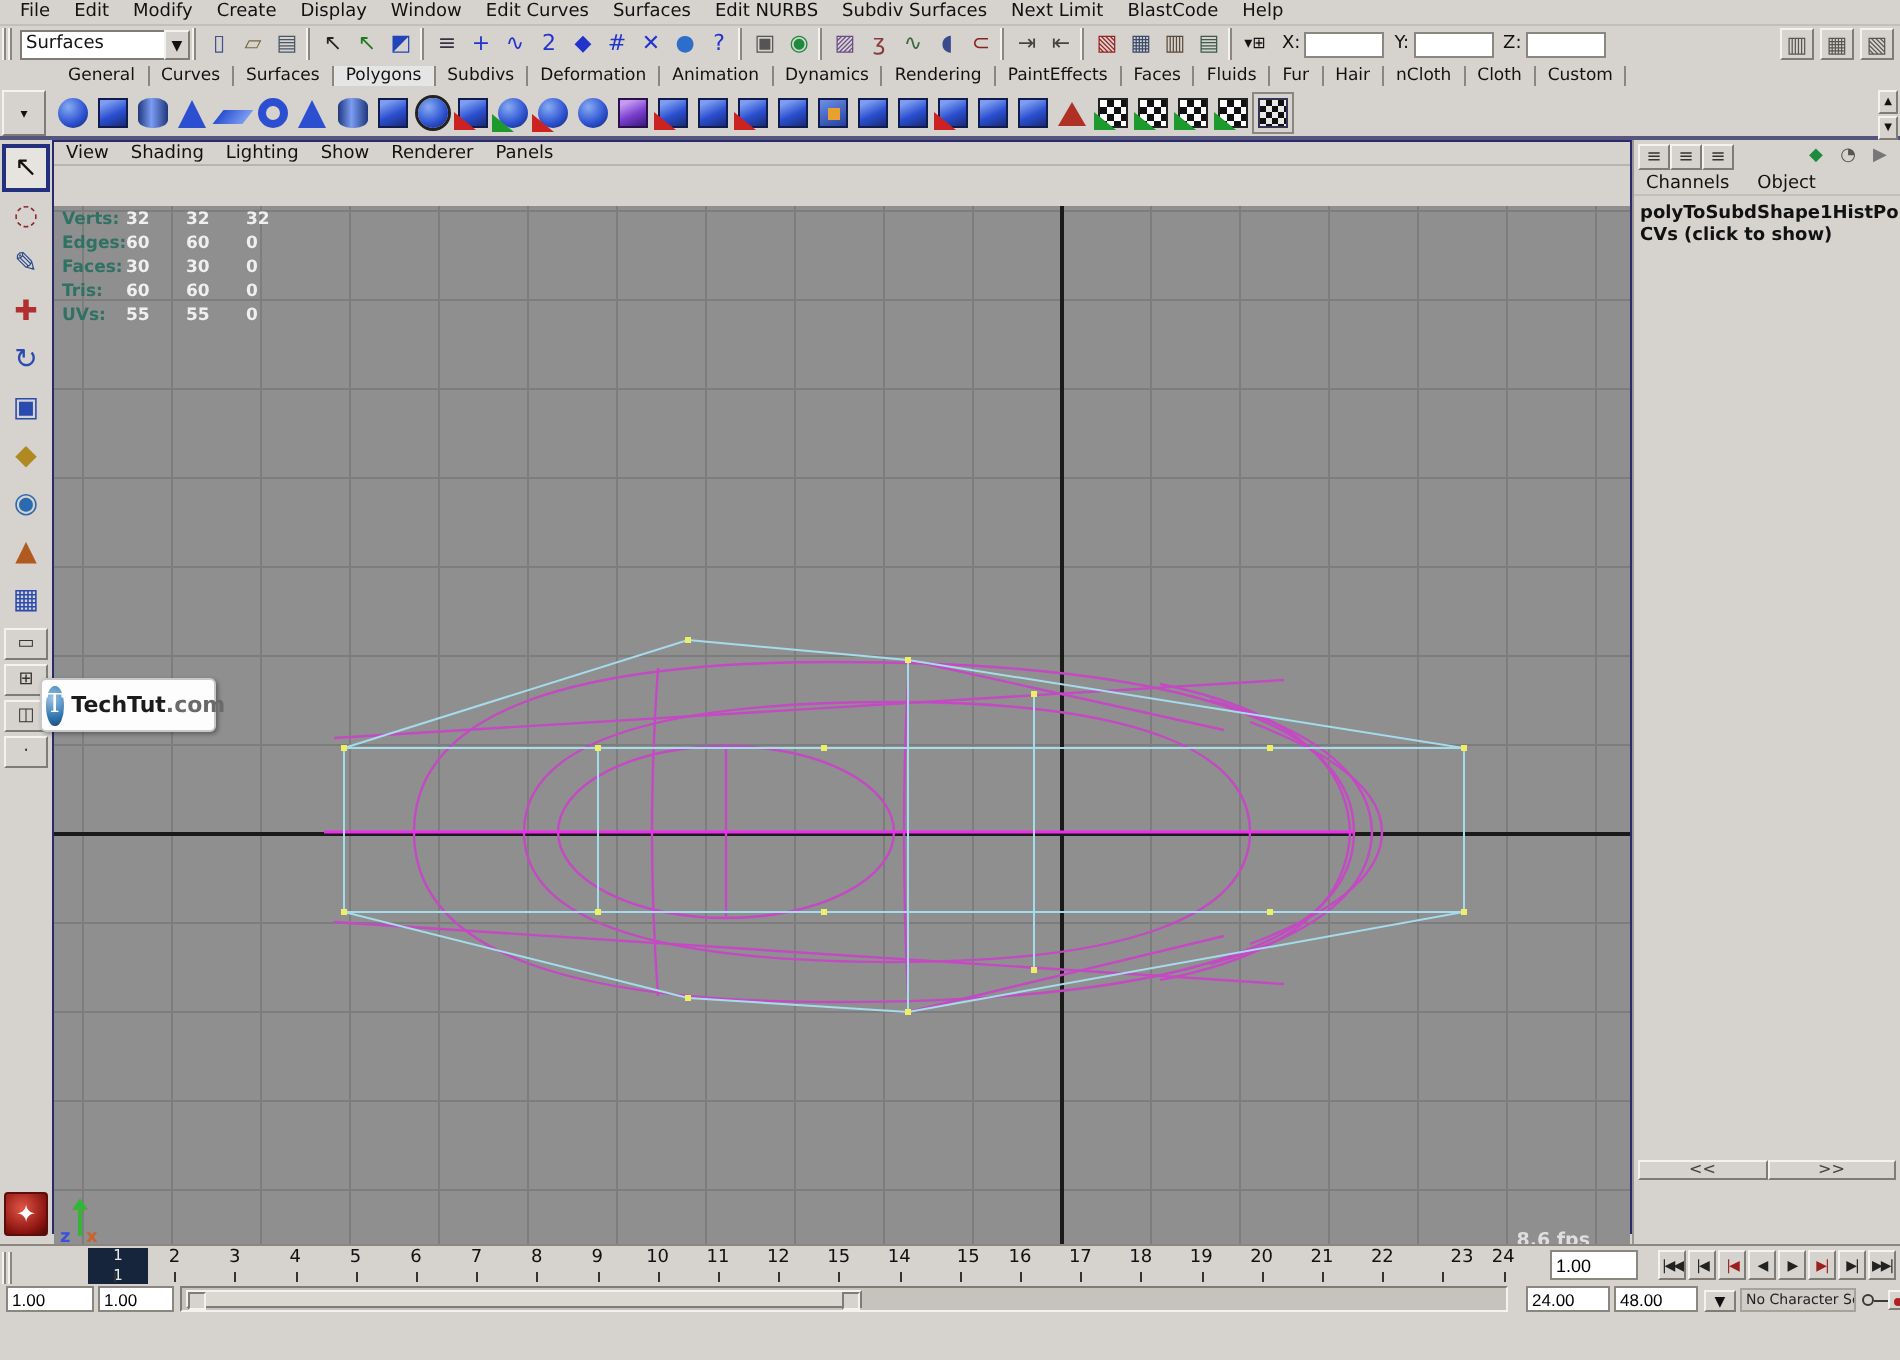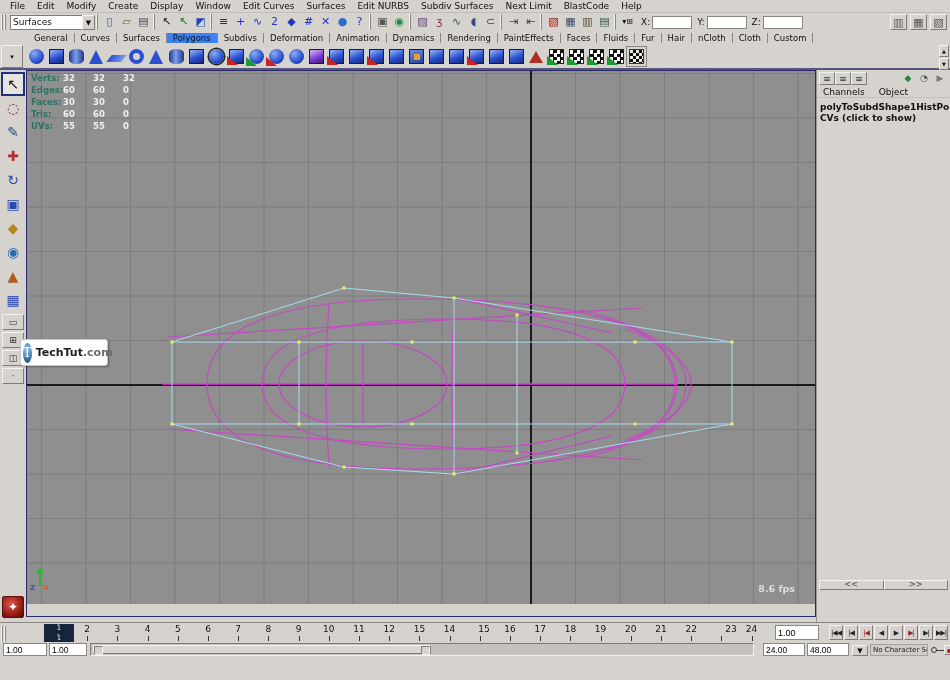--- a/index.html
+++ b/index.html
@@ -28,21 +28,21 @@
       background:repeating-linear-gradient(90deg,#f4f2ef 0 1px,#8a8780 1px 2px,transparent 2px 4px); }
   .sl-icon { width:17px; height:16px; text-align:center; line-height:15px; font-size:11px; cursor:default; }
   .coord-label { margin:0 2px 0 5px; }
   .coord-field { width:40px; height:13px; background:#fff; border:1px solid #8a8780; font-size:9px; padding:0 2px; }
   #status-right { position:absolute; right:3px; top:1px; display:flex; gap:3px; }
   #status-right .sl-icon { color:#5a574f; }
 
   #shelftabs { position:absolute; top:31px; left:0; width:950px; height:13px; display:flex;
                align-items:center; padding-left:28px; }
   .shelf-tab { padding:0 6px; border-right:1px solid #8a8780; white-space:nowrap; font-size:8.5px; cursor:default; }
-  .shelf-tab.active { background:#3b82f6; }
+  .shelf-tab.active { background:#e5e5e5; }
 
   #shelf { position:absolute; top:44px; left:0; width:950px; height:26px; border-bottom:2px solid #55557e; }
   #shelf-left { position:absolute; left:1px; top:1px; width:22px; height:23px; font-size:7px;
                 text-align:center; line-height:22px; }
   #shelf-icons { position:absolute; left:26px; top:0; height:25px; display:flex; align-items:center; gap:0; }
   .shelf-btn { width:20px; height:22px; display:flex; align-items:center; justify-content:center;
                position:relative; cursor:default; }
   #shelf-scroll { position:absolute; right:1px; top:1px; width:10px; height:23px; display:flex;
                   flex-direction:column; gap:1px; }
   #shelf-scroll div { flex:1; font-size:5px; text-align:center; line-height:10px; }
@@ -84,21 +84,21 @@
   .layout-btn { width:22px; height:16px; font-size:9px; text-align:center; line-height:15px; margin-top:2px; color:#333; }
   #toolbox-spacer { flex:1; }
   #plugin-logo { width:22px; height:22px; margin-bottom:4px; border-radius:2px;
                  background:radial-gradient(circle at 40% 35%, #e05545, #8a1410 70%, #4a0a08);
                  color:#fff; font-size:12px; text-align:center; line-height:21px; border:1px solid #5e0e0a; }
 
   #viewport-panel { position:absolute; left:26px; top:0; width:790px; height:547px;
                     border:1px solid #2a2a6a; background:#d6d3ce; }
   #panel-menubar { height:12px; display:flex; align-items:center; gap:0; padding-left:6px; border-bottom:1px solid #b8b5b0; }
   .panel-menu-item { padding:0 7px 0 0; margin-right:4px; }
-  #viewport-canvas { position:relative; width:788px; height:533px; background:#8f8f8f; overflow:hidden; }
+  #viewport-canvas { position:relative; width:788px; height:533px; background:#8f8f8f; overflow:hidden;margin-top:20px; }
   #vp-svg { position:absolute; left:0; top:0; }
 
   #hud { position:absolute; left:4px; top:1px; }
   .hud-row { display:flex; height:12px; align-items:center; }
   .hud-label { width:32px; color:#2f7263; font-weight:bold; font-size:8.5px; }
   .hud-val { width:30px; text-align:left; color:#efefef; font-weight:bold; font-size:8.5px; }
 
   #camera-label { position:absolute; left:0; right:0; bottom:2px; text-align:center;
                   color:#2fa27c; font-size:9px; }
   #fps-label { position:absolute; right:20px; bottom:10px; color:#dedede; font-weight:bold; font-size:9.5px; }
@@ -415,20 +415,28 @@
         <div class="tool-btn" style="color: rgb(42, 74, 176);">▦</div>
         <div class="layout-btn raised">▭</div>
         <div class="layout-btn raised">⊞</div>
         <div class="layout-btn raised">◫</div>
         <div class="layout-btn raised">·</div>
         <div id="toolbox-spacer"></div>
         <div id="plugin-logo">✦</div>
       </div>
 
     <div id="viewport-panel">
+      <div id="panel-menubar">
+          <div class="panel-menu-item">View</div>
+          <div class="panel-menu-item">Shading</div>
+          <div class="panel-menu-item">Lighting</div>
+          <div class="panel-menu-item">Show</div>
+          <div class="panel-menu-item">Renderer</div>
+          <div class="panel-menu-item">Panels</div>
+        </div>
       <div id="viewport-canvas">
         <svg id="vp-svg" width="788" height="533" style="background: rgb(143, 143, 143);">
             <line x1="14.5" y1="0" x2="14.5" y2="533" stroke="#7d7d7d" stroke-width="1"></line>
             <line x1="59" y1="0" x2="59" y2="533" stroke="#7d7d7d" stroke-width="1"></line>
             <line x1="103.5" y1="0" x2="103.5" y2="533" stroke="#7d7d7d" stroke-width="1"></line>
             <line x1="148" y1="0" x2="148" y2="533" stroke="#7d7d7d" stroke-width="1"></line>
             <line x1="192.5" y1="0" x2="192.5" y2="533" stroke="#7d7d7d" stroke-width="1"></line>
             <line x1="237" y1="0" x2="237" y2="533" stroke="#7d7d7d" stroke-width="1"></line>
             <line x1="281.5" y1="0" x2="281.5" y2="533" stroke="#7d7d7d" stroke-width="1"></line>
             <line x1="326" y1="0" x2="326" y2="533" stroke="#7d7d7d" stroke-width="1"></line>

